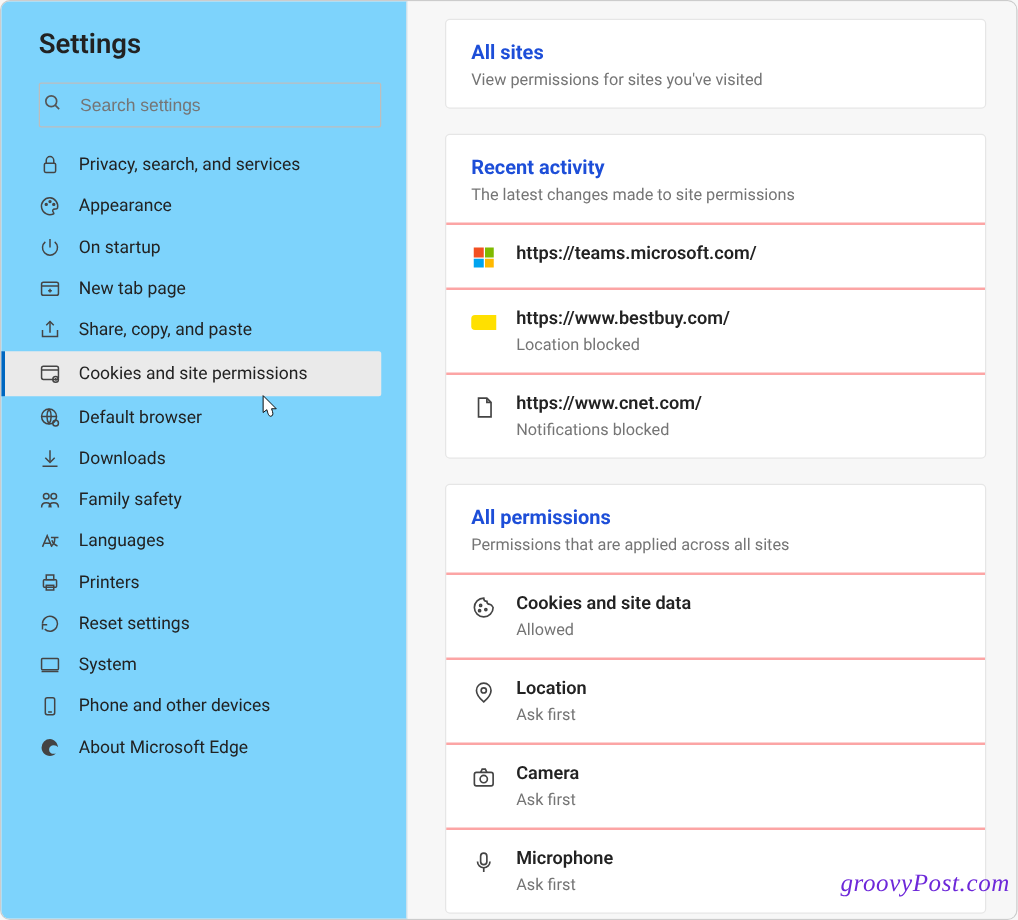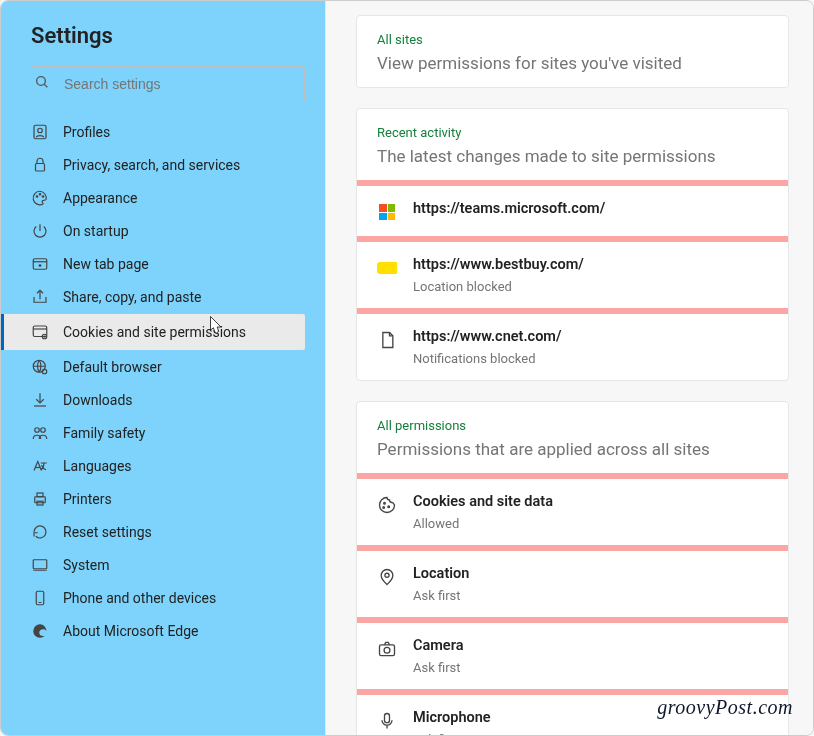--- a/index.html
+++ b/index.html
@@ -87,49 +87,49 @@
   .card {
     background: #fff;
     border: 1px solid #e6e6e6;
     border-radius: 4px;
     margin-bottom: 20px;
   }
   .card-head {
     padding: 16px 20px 14px;
   }
   .card-head .title {
-    font-size: 13px; font-weight: 400; color: #15803d;
+    font-size: 16px; font-weight: 700; color: #1d4ed8;
   }
   .card-head .sub {
-    font-size: 17px; color: #757575; margin-top: 6px;
+    font-size: 13px; color: #757575; margin-top: 6px;
   }
   .row {
-    border-top: 6px solid #fca5a5;
+    border-top: 2px solid #fca5a5;
     padding: 14px 20px 14px 20px;
     display: flex; align-items: flex-start;
   }
   .row .row-ico {
     width: 20px; height: 20px; flex: 0 0 20px;
     display: flex; align-items: center; justify-content: center;
     margin-right: 16px;
     margin-top: 2px;
   }
   .row .row-body .t1 {
     font-size: 14.5px; font-weight: 600; color: #222;
   }
   .row .row-body .t2 {
     font-size: 13px; color: #757575; margin-top: 6px;
   }
   .watermark {
     position: absolute;
-    right: 20px; bottom: 16px;
+    right: 5px; bottom: 16px;
     font-family: Georgia, "Times New Roman", serif;
     font-style: italic;
     font-size: 20px;
-    color: #0f172a;
+    color: #6d28d9;
     letter-spacing: 0.5px;
     pointer-events: none;
   }
   .ms-logo { width: 16px; height: 16px; display: grid; grid-template-columns: 1fr 1fr; grid-template-rows: 1fr 1fr; gap: 1px; }
   .ms-logo span:nth-child(1){background:#f25022}
   .ms-logo span:nth-child(2){background:#7fba00}
   .ms-logo span:nth-child(3){background:#00a4ef}
   .ms-logo span:nth-child(4){background:#ffb900}
   .bb-tag { width: 20px; height: 12px; background: #ffe000; border-top-left-radius: 3px; border-bottom-left-radius: 3px; position: relative; }
 </style>
@@ -147,30 +147,20 @@
             <line x1="20" y1="20" x2="15.2" y2="15.2"></line>
           </svg>
       </span>
       <input type="text" placeholder="Search settings" style="">
     </div>
 
     <ul class="nav">
       <li>
         <span class="ico">
             <svg viewBox="0 0 24 24" fill="none" stroke="#444" stroke-width="1.6">
-              <rect x="4" y="3" width="16" height="18" rx="2"></rect>
-              <circle cx="12" cy="10" r="3"></circle>
-              <path d="M7 19c1-3 9-3 10 0"></path>
-            </svg>
-          </span>
-        <span>Profiles</span>
-      </li>
-      <li>
-        <span class="ico">
-            <svg viewBox="0 0 24 24" fill="none" stroke="#444" stroke-width="1.6">
               <rect x="6" y="10" width="12" height="10" rx="1.5"></rect>
               <path d="M8 10V7a4 4 0 0 1 8 0v3"></path>
             </svg>
           </span>
         <span>Privacy, search, and services</span>
       </li>
       <li>
         <span class="ico">
             <svg viewBox="0 0 24 24" fill="none" stroke="#444" stroke-width="1.6">
               <path d="M12 3a9 9 0 1 0 4 17c1-1-2-2-1-4s4 0 5-2a9 9 0 0 0-8-11z"></path>

